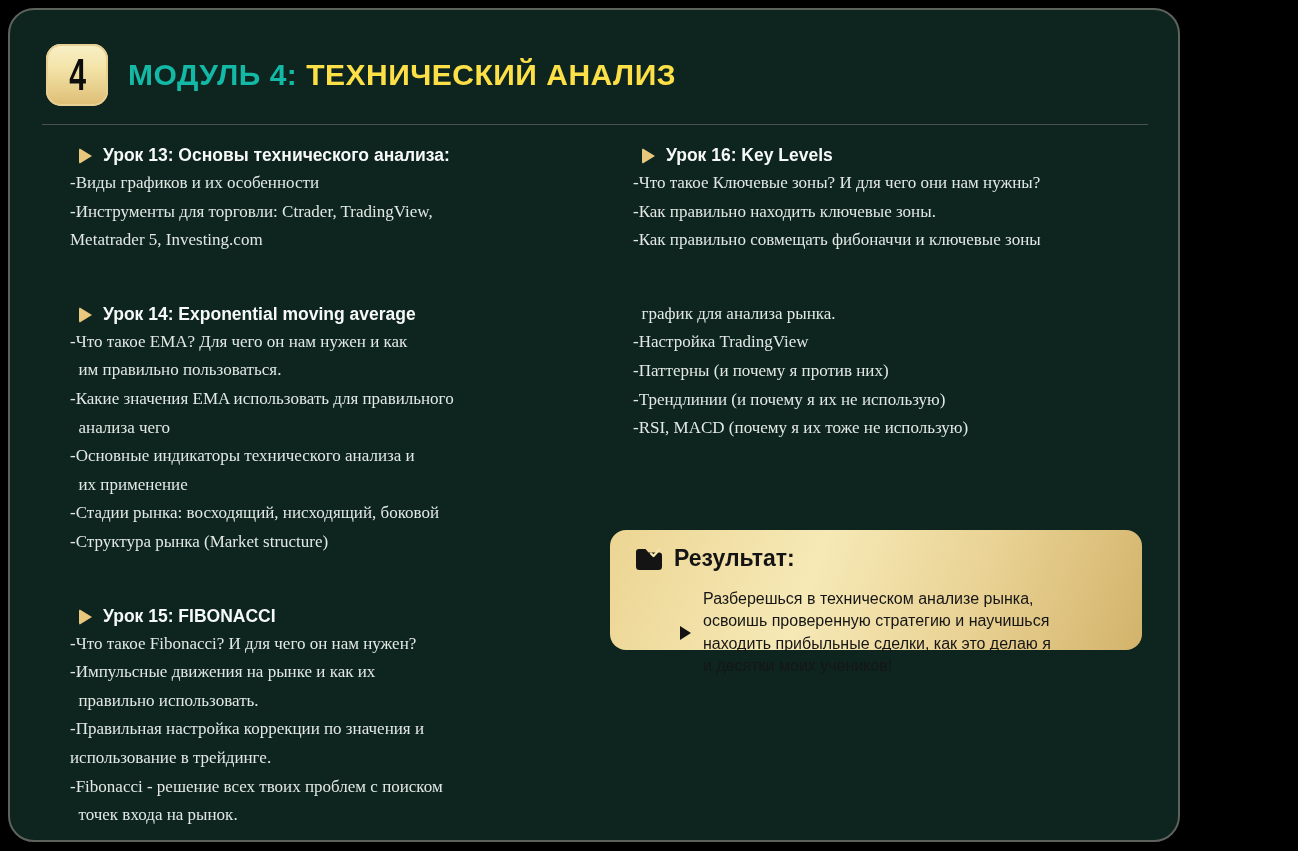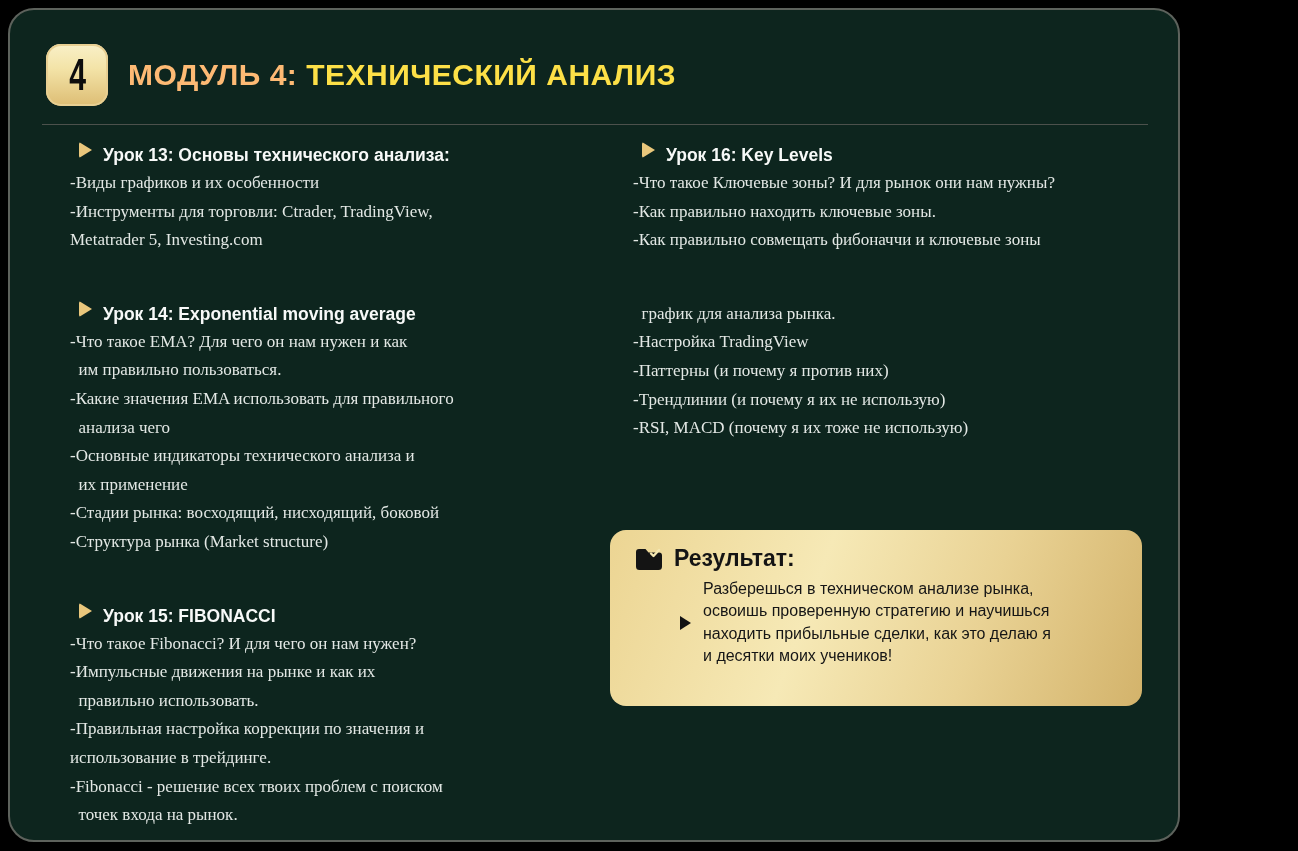--- a/index.html
+++ b/index.html
@@ -39,42 +39,42 @@
     font-size: 42px; font-weight: bold; color: #0d0d0d;
     transform: scaleX(0.72) scaleY(1.05);
     letter-spacing: -1px;
   }
   .title {
     margin-left: 20px;
     font-size: 30px; font-weight: bold;
     letter-spacing: 0.5px;
     white-space: nowrap;
   }
-  .title .gold { color: #fdba74; }
+  .title .gold { color: #14b8a6; }
   .title .white { color: #fde047; margin-left: 0; }
 
   .divider {
     position: absolute;
     left: 32px; top: 114px;
     width: 1106px; height: 1px;
     background: #4c514c;
   }
 
   
   .col {
     position: absolute; top: 131px;
     width: 556px;
     display: flex; flex-direction: column;
   }
   .col-left  { left: 36px; }
   .col-right { left: 599px; }
 
   .lesson { margin-bottom: 45px; }
   .lesson-title-row {
-    display: flex; align-items: flex-start; padding-left: 33px;
+    display: flex; align-items: center; padding-left: 33px;
   }
   .tri {
     flex: 0 0 auto;
     width: 0; height: 0;
     border-left: 13px solid #e9c77c;
     border-top: 8px solid transparent;
     border-bottom: 8px solid transparent;
     border-radius: 2px;
     margin-right: 11px;
     position: relative; top: 1px;
@@ -90,34 +90,34 @@
     color: #e3e8e5;
     line-height: 28.6px;
     white-space: pre-wrap;
     font-family: Liberation Serif, serif;
   }
 
   
   .result-box {
     position: absolute;
     left: 600px; top: 520px;
-    width: 532px; height: 176px;
+    width: 532px; height: 120px;
     border-radius: 16px;
     background: linear-gradient(110deg, #ecd593 0%, #f6e9b6 38%, #e9d294 68%, #d3b36b 100%);
     padding: 15px 20px 18px 26px;
   }
   .result-title-row { display: flex; align-items: center; }
   .memo-icon { flex: 0 0 auto; width: 26px; height: 22px; }
   .result-title {
     margin-left: 12px;
     font-size: 23px; font-weight: bold;
     color: #141414;
   }
   .result-body {
-    margin-top: 6px; margin-left: 44px;
+    margin-top: 16px; margin-left: 44px;
     display: flex; align-items: center;
   }
   .tri-dark {
     flex: 0 0 auto;
     width: 0; height: 0;
     border-left: 11px solid #131313;
     border-top: 7px solid transparent;
     border-bottom: 7px solid transparent;
     margin-right: 12px;
   }
@@ -192,21 +192,21 @@
           </div>
   </div>
 </div>
     <div class="col col-right">
   <div class="lesson">
     <div class="lesson-title-row">
       <div class="tri"></div>
       <div class="lesson-title">Урок 16: Key Levels</div>
     </div>
     <div class="lesson-lines">
-            <div class="lesson-line">-Что такое Ключевые зоны? И для рынок они нам нужны?</div>
+            <div class="lesson-line">-Что такое Ключевые зоны? И для чего они нам нужны?</div>
             <div class="lesson-line">-Как правильно находить ключевые зоны.</div>
             <div class="lesson-line">-Как правильно совмещать фибоначчи и ключевые зоны</div>
           </div>
   </div>
 
   <div class="lesson">
     <div class="lesson-lines">
             <div class="lesson-line">  график для анализа рынка.</div>
             <div class="lesson-line">-Настройка TradingView</div>
             <div class="lesson-line">-Паттерны (и почему я против них)</div>

